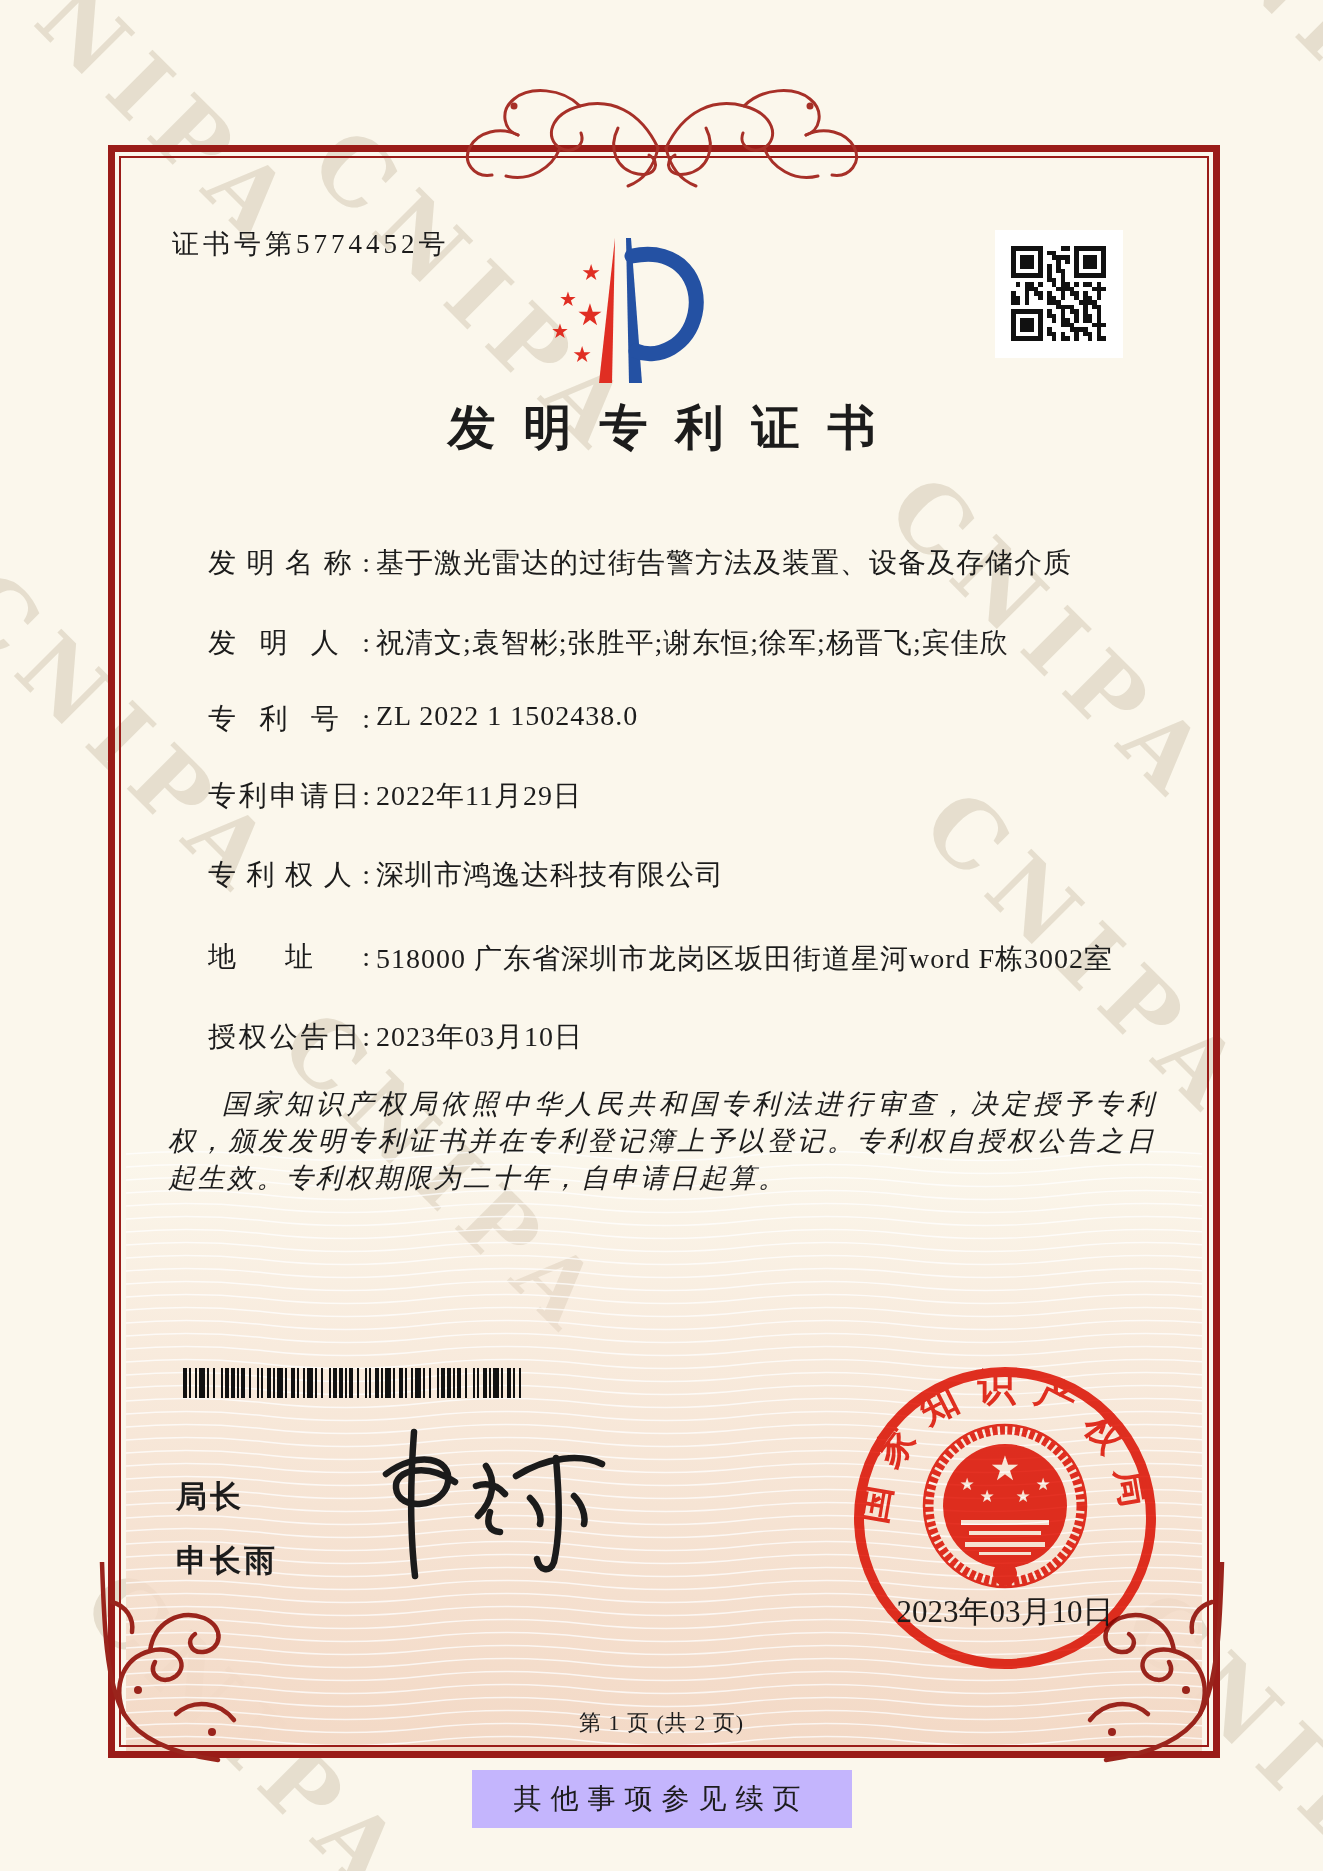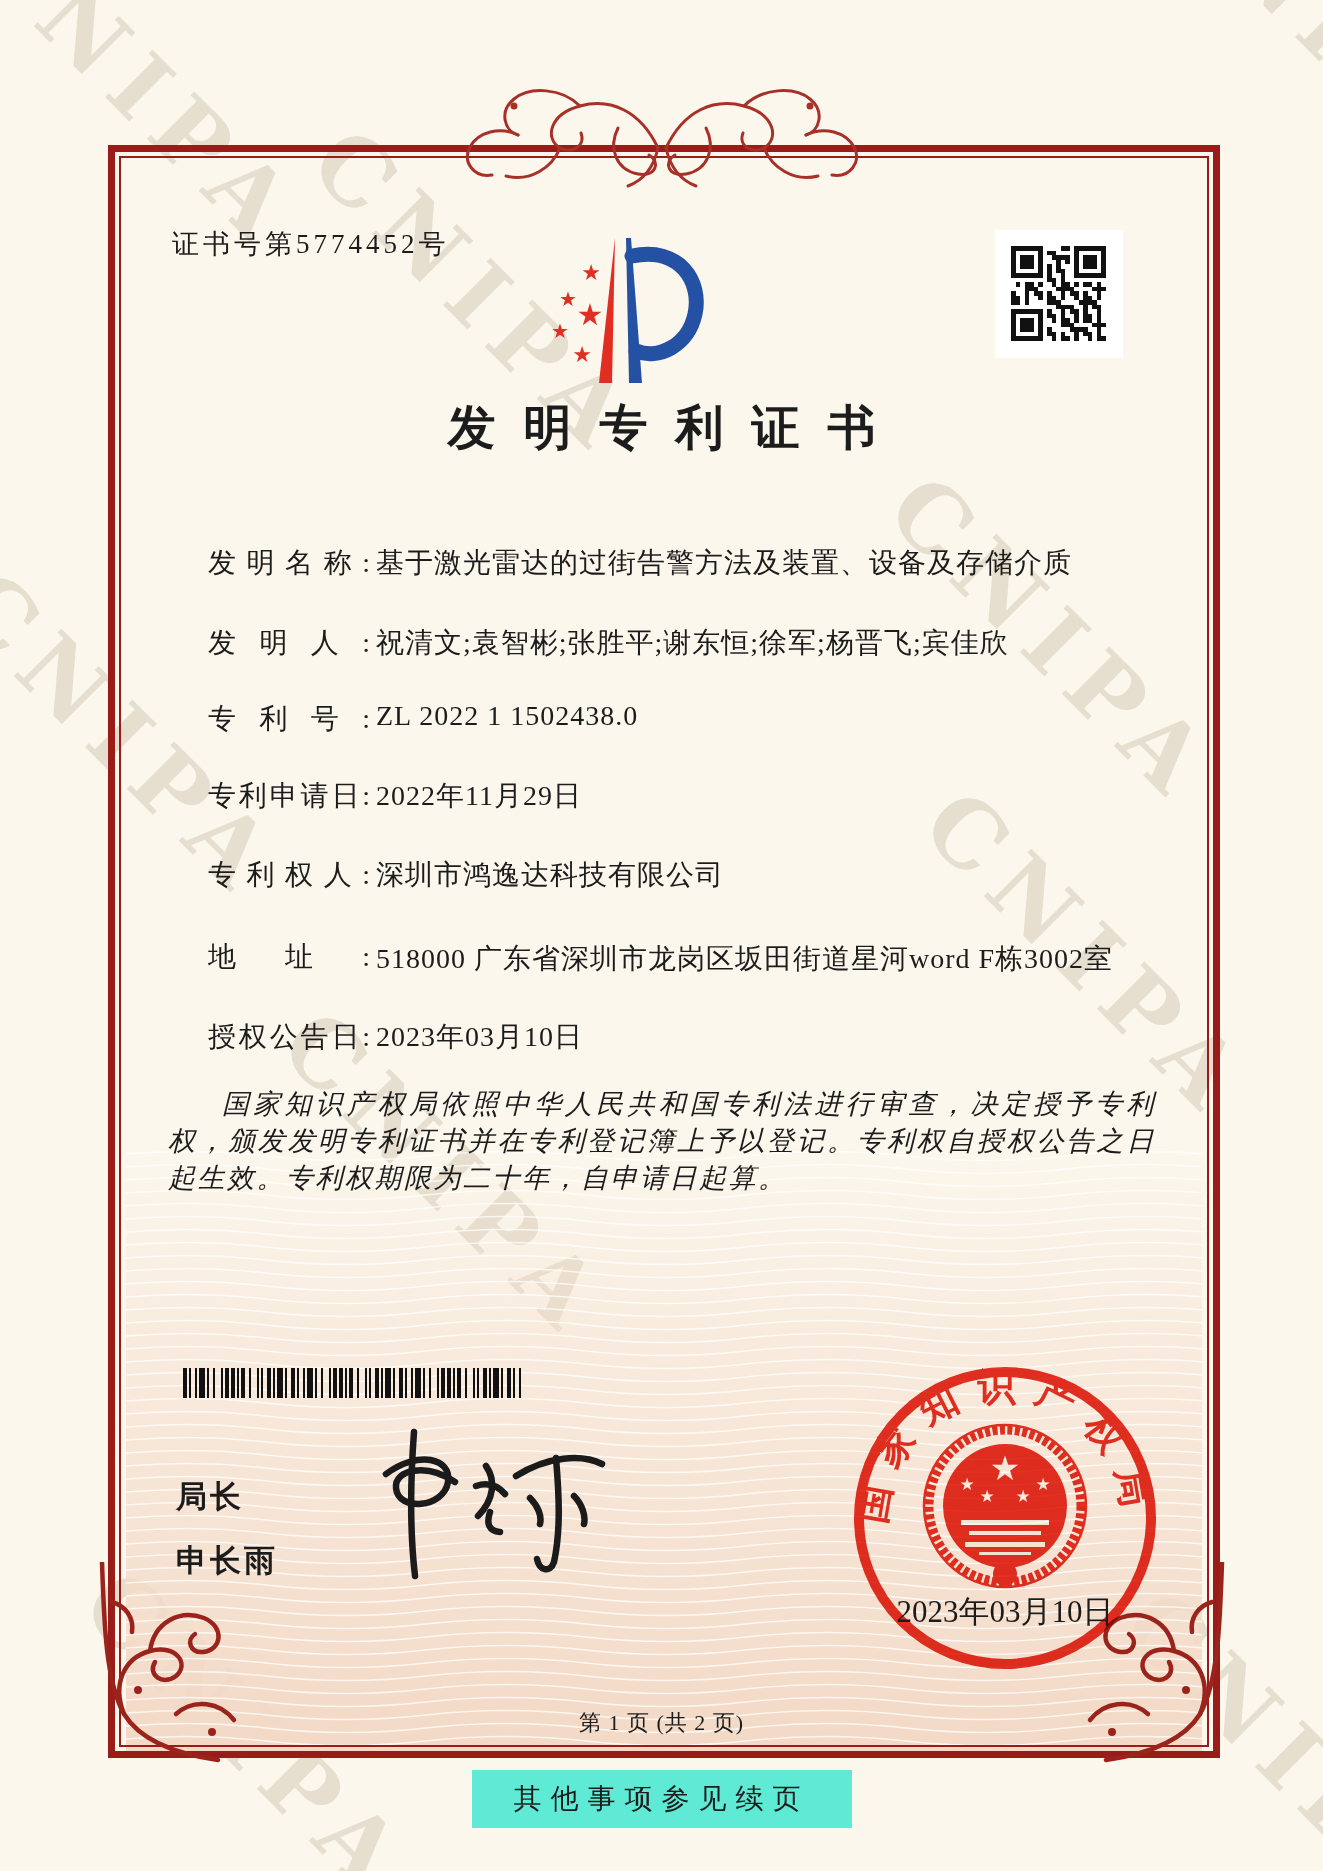--- a/index.html
+++ b/index.html
@@ -26,21 +26,21 @@
   .row{position:absolute;z-index:4;display:flex;align-items:flex-start;font-size:28px;}
   .flabel{display:inline-block;width:162px;text-align:justify;text-align-last:justify;
           flex:none;letter-spacing:0;margin-left:36px;}
   .fvalue{margin-left:6px;letter-spacing:1px;}
   .paras{left:168px;top:1086px;width:988px;font-size:27px;line-height:37px;letter-spacing:2.5px;text-align:justify;}
   .paras p{margin:0 0 8px 0;text-indent:2em;font-style:italic;}
   .director{left:176px;top:1476px;font-size:31px;font-weight:bold;
             font-family:"DejaVu Sans","Liberation Sans",sans-serif;letter-spacing:3px;}
   .dname{left:176px;top:1540px;}
   .pageno{left:0;top:1708px;width:100%;text-align:center;font-size:22px;letter-spacing:1px;}
-  .contnote{left:50%;top:1770px;transform:translateX(-50%);background:#5eead4;
+  .contnote{left:50%;top:1770px;transform:translateX(-50%);background:#c4b5fd;
             padding:10px 42px;font-size:28px;letter-spacing:9px;white-space:nowrap;}
   .qrbox{position:absolute;left:995px;top:230px;width:128px;height:128px;background:#fff;z-index:4;}
   .qrbox svg{position:absolute;left:16px;top:16px;}
   .barcode{left:183px;top:1368px;z-index:4;}
   .sig{left:356px;top:1420px;z-index:5;}
   .seal{left:845px;top:1358px;z-index:5;opacity:.96;mix-blend-mode:multiply;}
   .logo{left:538px;top:230px;z-index:4;}
 </style>
 </head>
 <body>

